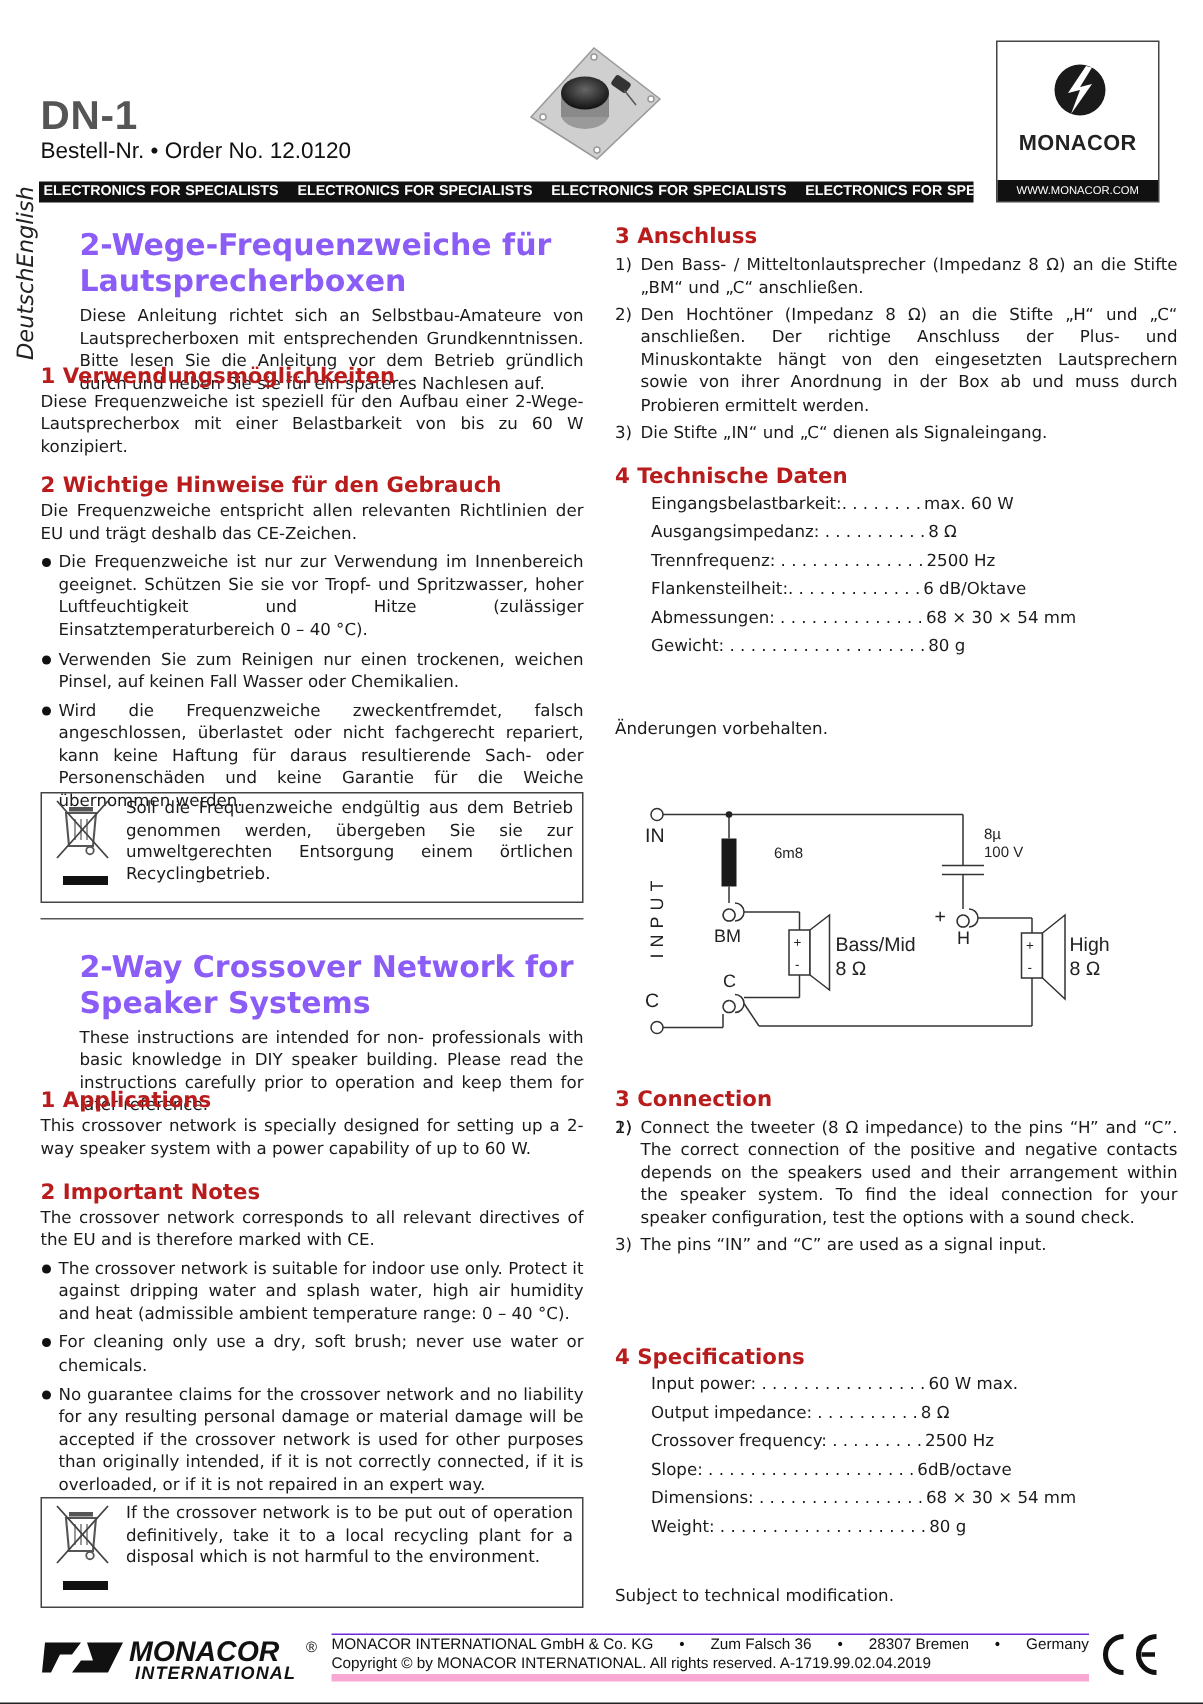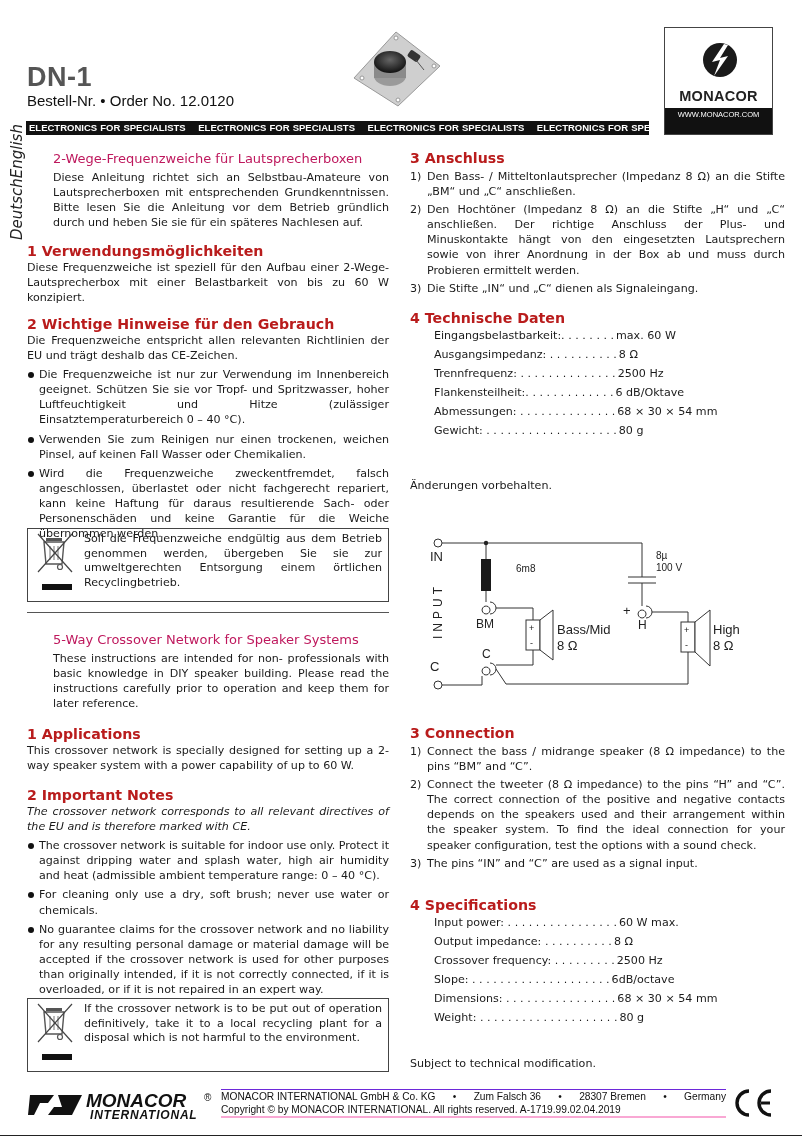--- a/index.html
+++ b/index.html
@@ -8,30 +8,30 @@
 
   .abs { position: absolute; }
 
   
   .model { left: 27px; top: 62px; font-family: "Liberation Sans", sans-serif; font-weight: bold; font-size: 27px; color: #555; letter-spacing: 0.5px; }
   .order { left: 27px; top: 92px; font-family: "Liberation Sans", sans-serif; font-size: 15px; color: #111; }
   .product-photo { left: 350px; top: 26px; width: 92px; width: 90px; height: 80px; }
   .banner { left: 26px; top: 121px; width: 623px; height: 14px; background: #111; color: #fff; font-family: "Liberation Sans", sans-serif; font-weight: bold; font-size: 9.5px; line-height: 14px; white-space: nowrap; overflow: hidden; padding-left: 3px; word-spacing: 0.5px; }
   .brand-box { left: 664px; top: 27px; width: 109px; height: 108px; border: 1px solid #444; background: #fff; }
   .brand-box .brand-name { position: absolute; left: 0; right: 0; top: 60px; text-align: center; font-family: "Liberation Sans", sans-serif; font-weight: bold; font-size: 14.5px; letter-spacing: 0.3px; color: #222; }
-  .brand-box .brand-url { position: absolute; left: 0; right: 0; bottom: 0; height: 26px; background: #111; color: #fff; font-family: "Liberation Sans", sans-serif; font-size: 7.5px; text-align: center; line-height: 14px; }
+  .brand-box .brand-url { position: absolute; left: 0; right: 0; bottom: 0; height: 14px; background: #111; color: #fff; font-family: "Liberation Sans", sans-serif; font-size: 7.5px; text-align: center; line-height: 14px; }
   .brand-box svg { position: absolute; left: 37px; top: 14px; }
 
   .side-tab { left: 4px; top: 102px; width: 24px; height: 140px; }
   .side-tab span { position: absolute; left: 0; top: 0; transform-origin: 0 0; transform: translate(4px, 138px) rotate(-90deg); font-family: "DejaVu Sans", sans-serif; font-style: italic; font-size: 15px; color: #222; white-space: nowrap; }
 
   
   .col-l { left: 27px; width: 362px; }
   .col-r { left: 410px; width: 375px; }
-  .h-intro { font-weight: normal; font-size: 13px; color: #be185d; }
+  .h-intro { font-weight: bold; font-size: 20px; color: #8b5cf6; }
   .h-sec { font-weight: bold; font-size: 14.2px; color: #b91c1c; }
   .p { font-size: 11.1px; line-height: 15.1px; text-align: justify; color: #1a1a1a; }
   .indent { padding-left: 26px; }
 
   ul.bullets { list-style: none; }
   ul.bullets li { position: relative; padding-left: 12px; font-size: 11.1px; line-height: 15.1px; text-align: justify; margin-top: 4px; }
   ul.bullets li::before { content: ""; position: absolute; left: 1px; top: 5px; width: 6px; height: 6px; border-radius: 50%; background: #111; }
 
   ol.steps { list-style: none; }
   ol.steps li { position: relative; padding-left: 17px; font-size: 11.1px; line-height: 15.1px; text-align: justify; margin-top: 3px; }
@@ -44,21 +44,21 @@
   .hr { height: 1px; background: #555; }
 
   .weee-box { border: 1px solid #444; display: flex; padding: 3px 6px 3px 8px; }
   .weee-box .icon { width: 48px; flex: 0 0 48px; position: relative; }
   .weee-box .txt { flex: 1; font-size: 11.1px; line-height: 14.6px; text-align: justify; }
 
   
   .footer-logo { left: 28px; top: 1089px; }
   .footer-text { left: 221px; top: 1089px; width: 505px; font-family: "Liberation Sans", sans-serif; font-size: 10.2px; line-height: 13px; color: #111; }
   .footer-text .line1 { border-top: 1px solid #6d28d9; padding-top: 0px; white-space: nowrap; display: flex; justify-content: space-between; }
-  .footer-text .line2 { border-bottom: 2px solid #f9a8d4; white-space: nowrap; }
+  .footer-text .line2 { border-bottom: 5px solid #f9a8d4; white-space: nowrap; }
   .footer-ce { left: 731px; top: 1088px; }
   .footer-rule { left: 0; top: 1135px; width: 802px; height: 1px; background: #222; }
 
   .schematic { left: 420px; top: 528px; }
   .schematic text { font-family: "Liberation Sans", sans-serif; fill: #222; }
 </style>
 </head>
 <body>
 
 <div class="abs model">DN-1</div>
@@ -140,32 +140,32 @@
         <rect x="6" y="52" width="30" height="6" fill="#111"></rect>
       </svg>
     </div>
     <div class="txt">Soll die Frequenzweiche endgültig aus dem Betrieb genommen werden, übergeben Sie sie zur umweltgerechten Entsorgung einem örtlichen Recyclingbetrieb.</div>
   </div>
 </div>
 
 <div class="abs hr" style="left:27px; top:612px; width:362px;"></div>
 
 <div class="abs col-l" style="top:632px;">
-  <div class="h-intro indent">5-Way Crossover Network for Speaker Systems</div>
+  <div class="h-intro indent">2-Way Crossover Network for Speaker Systems</div>
   <div class="p indent" style="margin-top:4px;">These instructions are intended for non- professionals with basic knowledge in DIY speaker building. Please read the instructions carefully prior to operation and keep them for later reference.</div>
 </div>
 
 <div class="abs col-l" style="top:726px;">
   <div class="h-sec">1  Applications</div>
   <div class="p" style="margin-top:1px;">This crossover network is specially designed for setting up a 2-way speaker system with a power capability of up to 60 W.</div>
 </div>
 
 <div class="abs col-l" style="top:787px;">
   <div class="h-sec">2  Important Notes</div>
-  <div class="p" style="margin-top:1px;font-style:italic;">The crossover network corresponds to all relevant directives of the EU and is therefore marked with CE.</div>
+  <div class="p" style="margin-top:1px;">The crossover network corresponds to all relevant directives of the EU and is therefore marked with CE.</div>
   <ul class="bullets">
     <li>The crossover network is suitable for indoor use only. Protect it against dripping water and splash water, high air humidity and heat (admissible ambient temperature range: 0 – 40 °C).</li>
     <li>For cleaning only use a dry, soft brush; never use water or chemicals.</li>
     <li>No guarantee claims for the crossover network and no liability for any resulting personal damage or material damage will be accepted if the crossover network is used for other purposes than originally intended, if it is not correctly connected, if it is overloaded, or if it is not repaired in an expert way.</li>
   </ul>
 </div>
 
 <div class="abs col-l" style="top:998px;">
   <div class="weee-box">
     <div class="icon">
@@ -285,21 +285,21 @@
     <text x="137" y="106" font-size="13">Bass/Mid</text>
     <text x="137" y="122" font-size="13">8 Ω</text>
     <text x="293" y="106" font-size="13">High</text>
     <text x="293" y="122" font-size="13">8 Ω</text>
   </svg>
 </div>
 
 <div class="abs col-r" style="top:725px;">
   <div class="h-sec">3  Connection</div>
   <ol class="steps">
-    <li><span class="num">1)</span><span>Connect the bass / midrange speaker (8 Ω impedance) to the pins “BM” and “C”.</span></li>
+    <li><span class="num">1)</span></li>
     <li><span class="num">2)</span><span>Connect the tweeter (8 Ω impedance) to the pins “H” and “C”. The correct connection of the positive and negative contacts depends on the speakers used and their arrangement within the speaker system. To find the ideal connection for your speaker configuration, test the options with a sound check.</span></li>
     <li><span class="num">3)</span><span>The pins “IN” and “C” are used as a signal input.</span></li>
   </ol>
 </div>
 
 <div class="abs col-r" style="top:897px;">
   <div class="h-sec">4  Specifications</div>
   <div>
     <div class="spec-row">
         <span class="lbl">Input power: . . . . . . . . . . . . . . . .</span>

